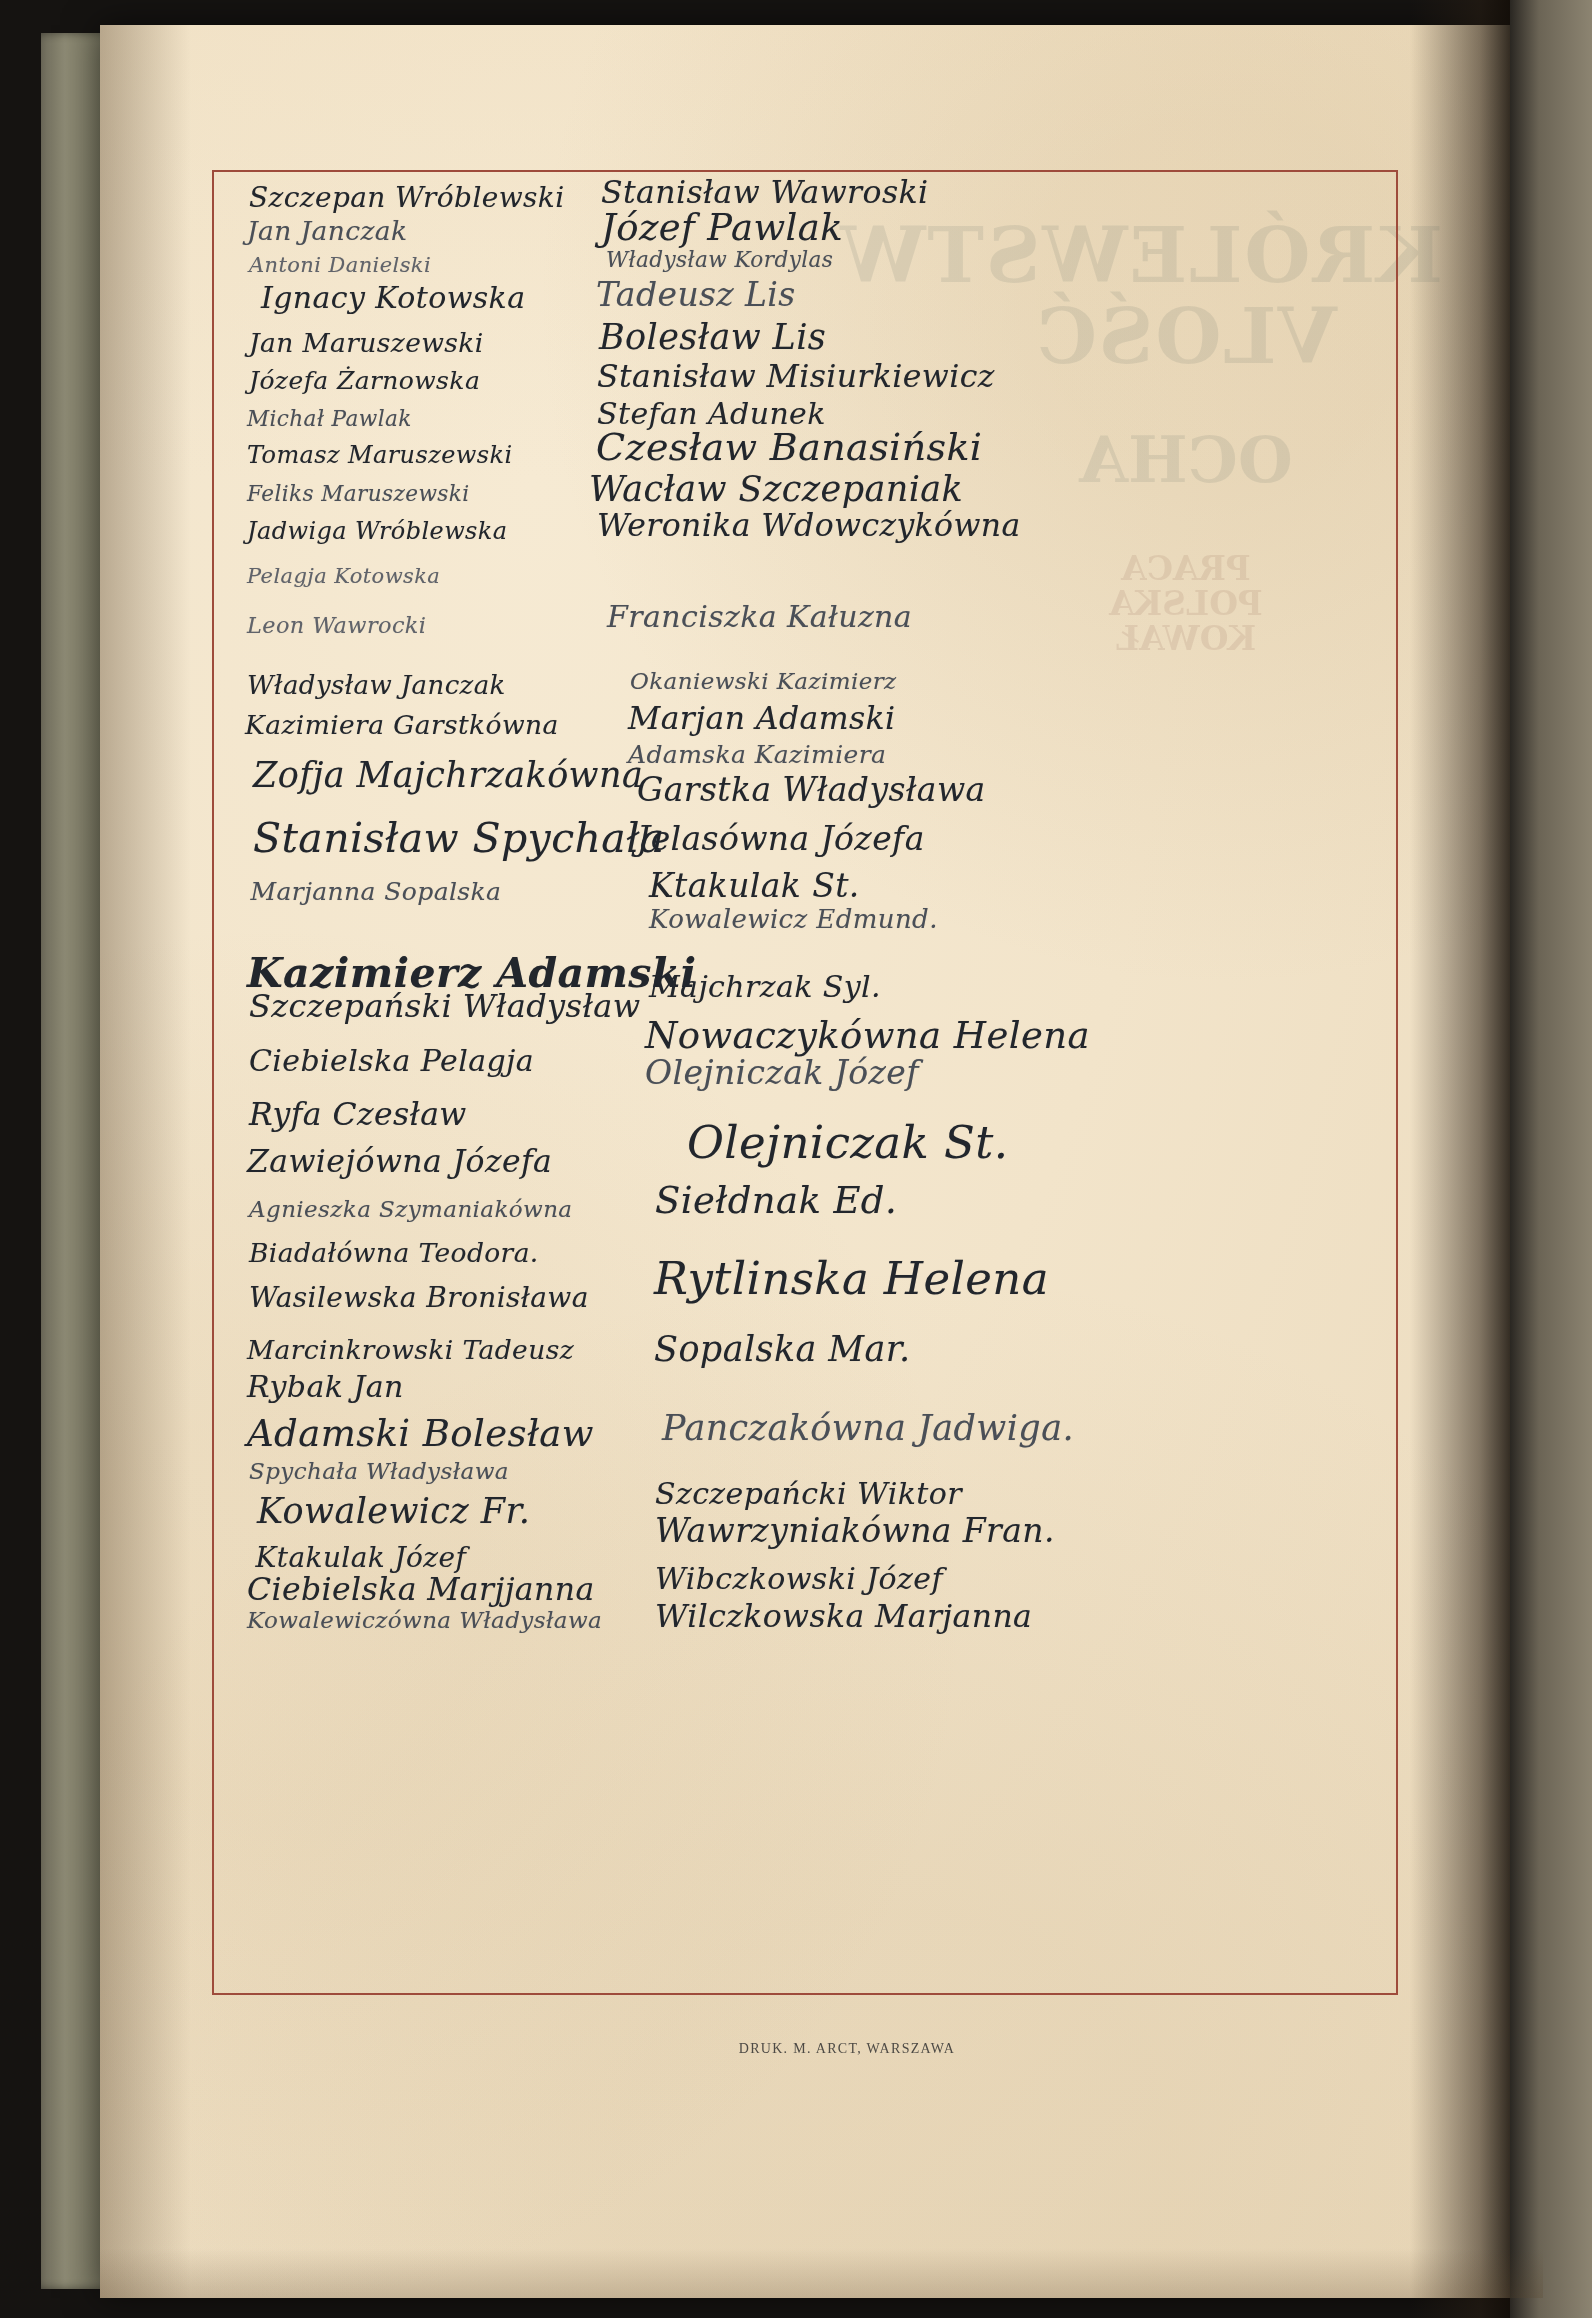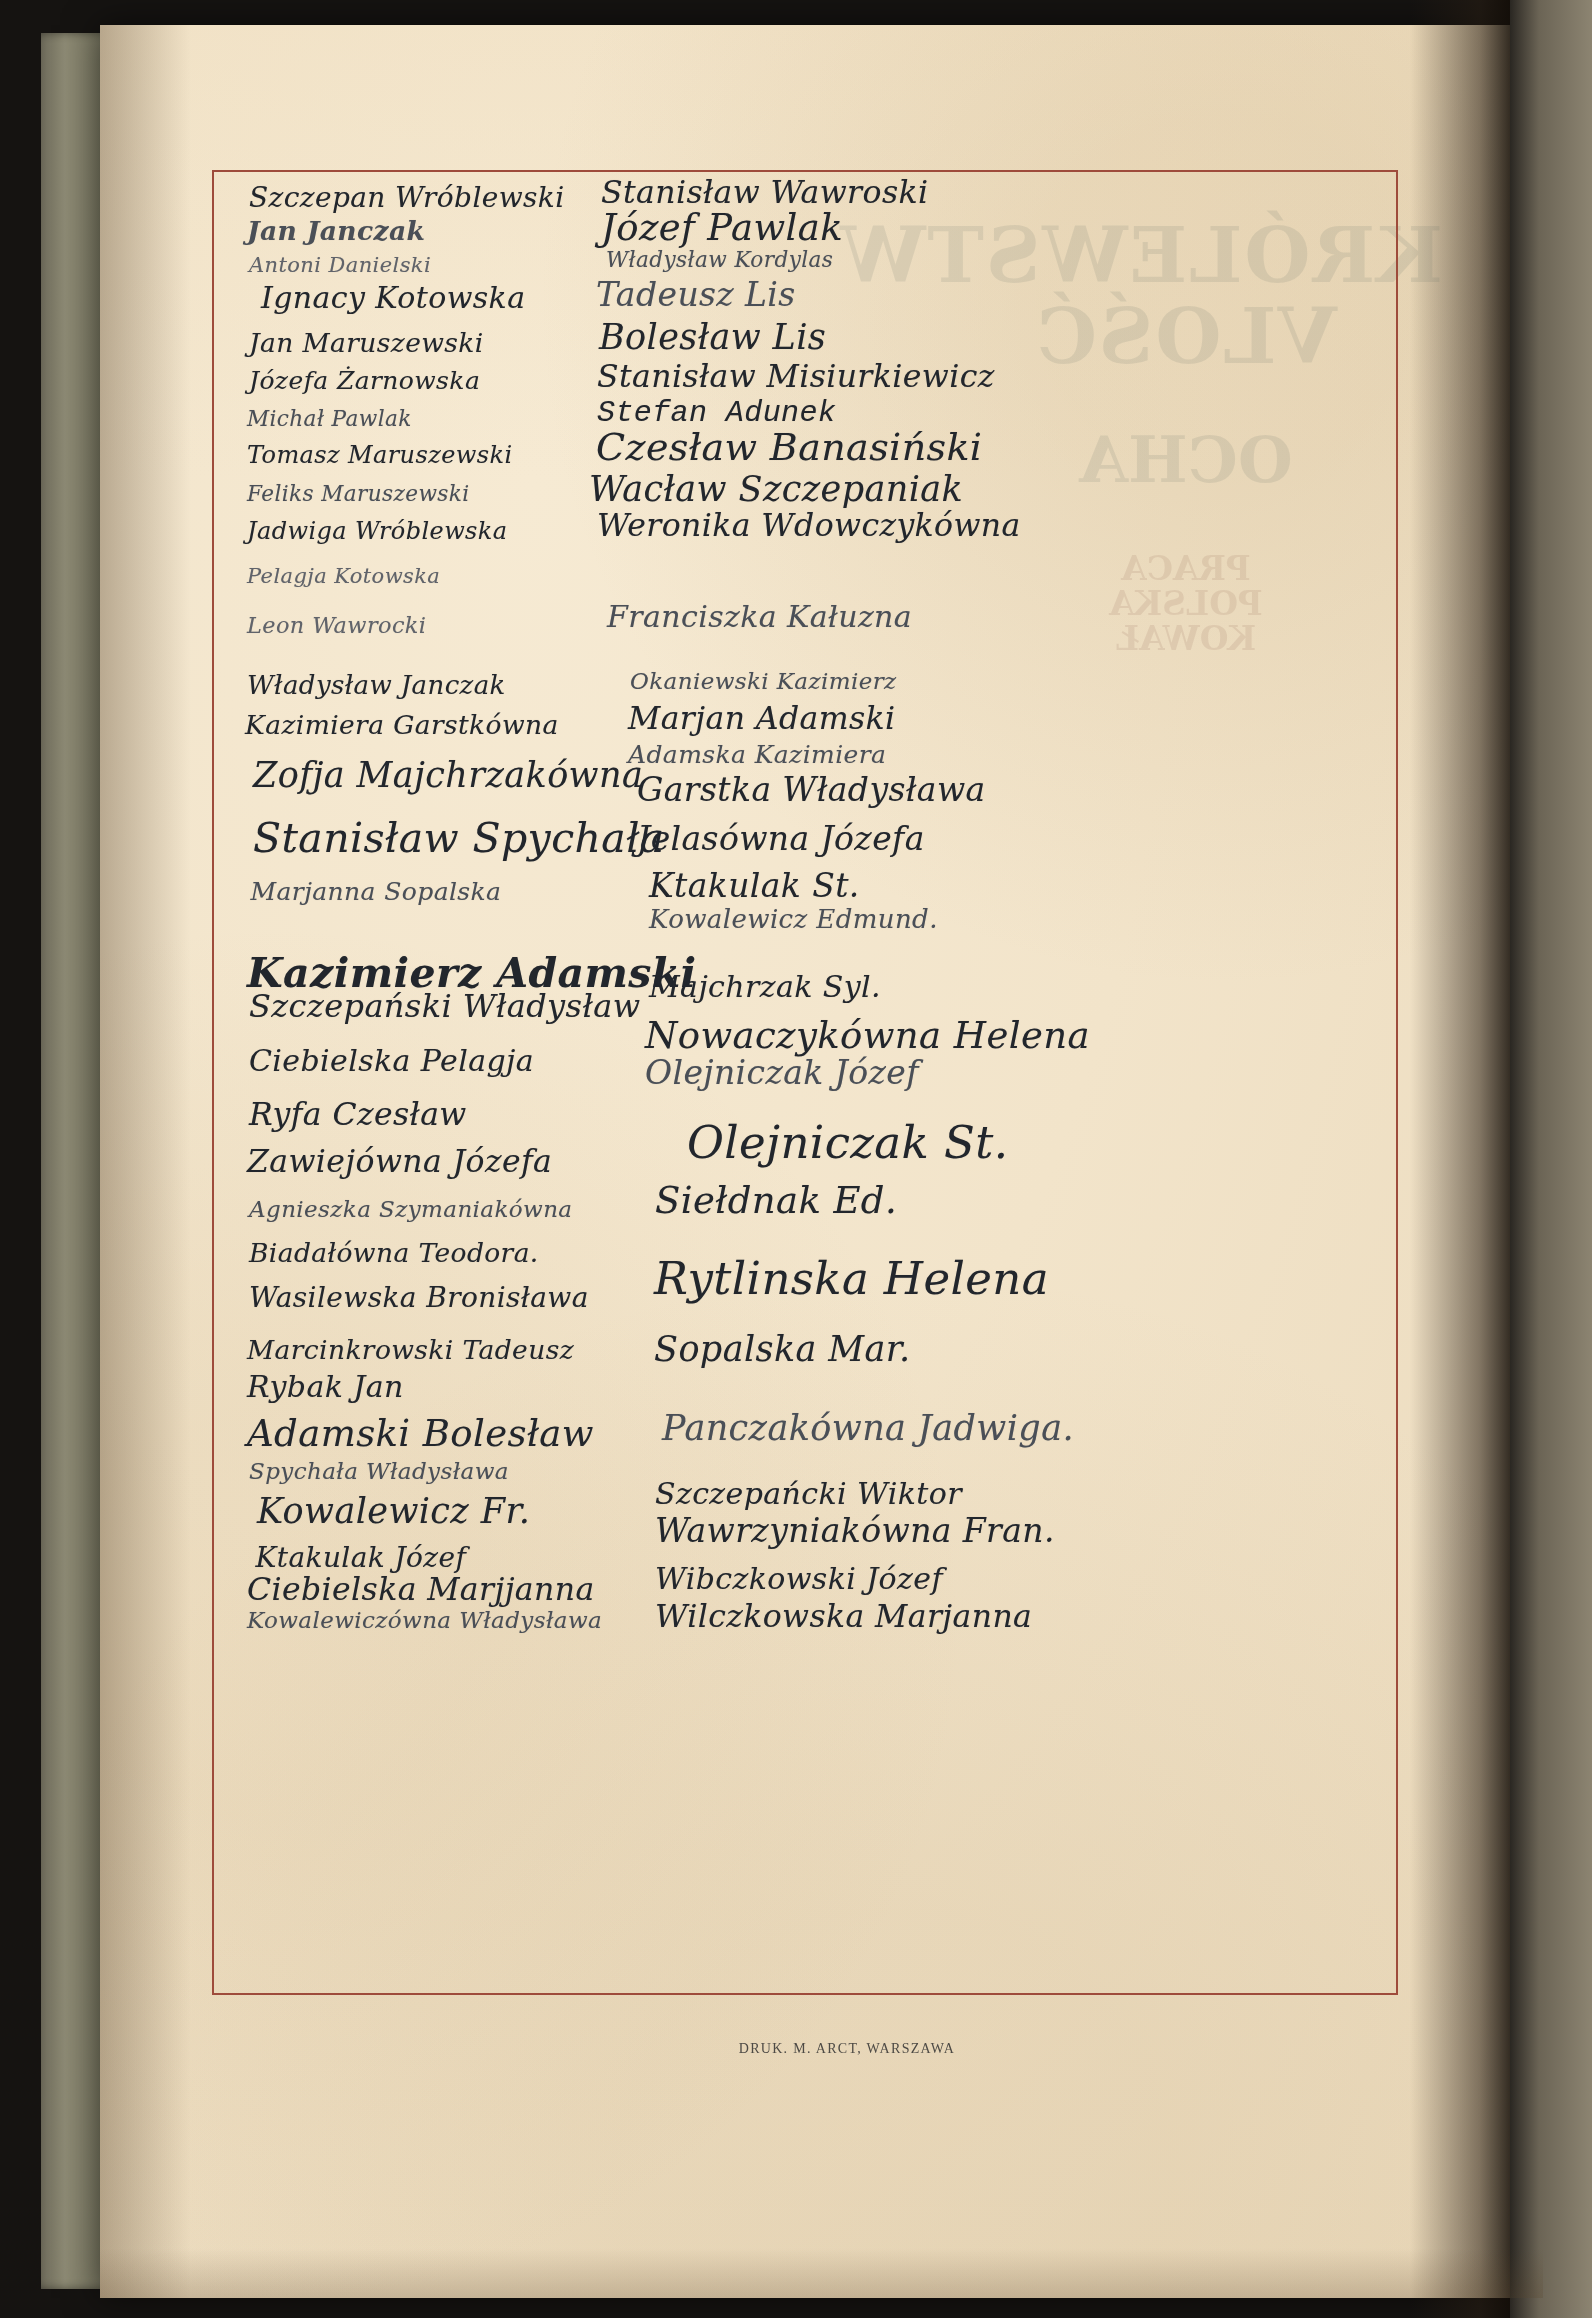--- a/index.html
+++ b/index.html
@@ -190,32 +190,32 @@
       <div class="st-l4">PRACA</div>
       <div class="st-l5">POLSKA</div>
       <div class="st-l6">KOWAŁ</div>
     </div>
 
     <div class="frame-box"></div>
 
     <div id="signatures">
         <div class="sig ink-dark" style="left: 25px; top: 6.6px; font-size: 28px; font-weight: 400;">Szczepan Wróblewski</div>
         <div class="sig ink-dark" style="left: 377px; top: 0px; font-size: 31.5px; font-weight: 400;">Stanisław Wawroski</div>
-        <div class="sig ink-grey" style="left: 23px; top: 41px; font-size: 26.5px; font-weight: 700;">Jan Janczak</div>
+        <div class="sig ink-grey" style="left: 23px; top: 41px; font-size: 26.5px; font-weight: 400;">Jan Janczak</div>
         <div class="sig ink-dark" style="left: 377px; top: 31.5px; font-size: 37px; font-weight: 400;">Józef Pawlak</div>
         <div class="sig ink-faint" style="left: 25px; top: 79px; font-size: 21px; font-weight: 400;">Antoni Danielski</div>
         <div class="sig ink-grey" style="left: 382px; top: 73px; font-size: 21.6px; font-weight: 400;">Władysław Kordylas</div>
         <div class="sig ink-dark" style="left: 37px; top: 106px; font-size: 30px; font-weight: 400;">Ignacy Kotowska</div>
         <div class="sig ink-grey" style="left: 372px; top: 101px; font-size: 33px; font-weight: 400;">Tadeusz Lis</div>
         <div class="sig ink-dark" style="left: 25px; top: 153px; font-size: 26.5px; font-weight: 400;">Jan Maruszewski</div>
         <div class="sig ink-dark" style="left: 375px; top: 143px; font-size: 35px; font-weight: 400;">Bolesław Lis</div>
         <div class="sig ink-dark" style="left: 25px; top: 192px; font-size: 25px; font-weight: 400;">Józefa Żarnowska</div>
         <div class="sig ink-dark" style="left: 373px; top: 184px; font-size: 31.5px; font-weight: 400;">Stanisław Misiurkiewicz</div>
         <div class="sig ink-grey" style="left: 23px; top: 232px; font-size: 21.6px; font-weight: 400;">Michał Pawlak</div>
-        <div class="sig ink-dark" style="left: 373px; top: 222px; font-size: 30px; font-weight: 400; font-family: Liberation Mono, monospace;">Stefan Adunek</div>
+        <div class="sig ink-dark" style="left: 373px; top: 222px; font-size: 30px; font-weight: 400;">Stefan Adunek</div>
         <div class="sig ink-dark" style="left: 23px; top: 267px; font-size: 24px; font-weight: 400;">Tomasz Maruszewski</div>
         <div class="sig ink-dark" style="left: 372px; top: 251px; font-size: 38px; font-weight: 400;">Czesław Banasiński</div>
         <div class="sig ink-grey" style="left: 23px; top: 307px; font-size: 21.6px; font-weight: 400;">Feliks Maruszewski</div>
         <div class="sig ink-dark" style="left: 365px; top: 295px; font-size: 35px; font-weight: 400;">Wacław Szczepaniak</div>
         <div class="sig ink-dark" style="left: 23px; top: 343px; font-size: 24px; font-weight: 400;">Jadwiga Wróblewska</div>
         <div class="sig ink-dark" style="left: 373px; top: 333px; font-size: 31.5px; font-weight: 400;">Weronika Wdowczykówna</div>
         <div class="sig ink-faint" style="left: 23px; top: 390px; font-size: 21px; font-weight: 400; text-align: right;">Pelagja Kotowska</div>
         <div class="sig ink-faint" style="left: 23px; top: 438px; font-size: 22.4px; font-weight: 400;">Leon Wawrocki</div>
         <div class="sig ink-grey" style="left: 383px; top: 425px; font-size: 30px; font-weight: 400;">Franciszka Kałuzna</div>
         <div class="sig ink-dark" style="left: 23px; top: 496px; font-size: 26px; font-weight: 400;">Władysław Janczak</div>

